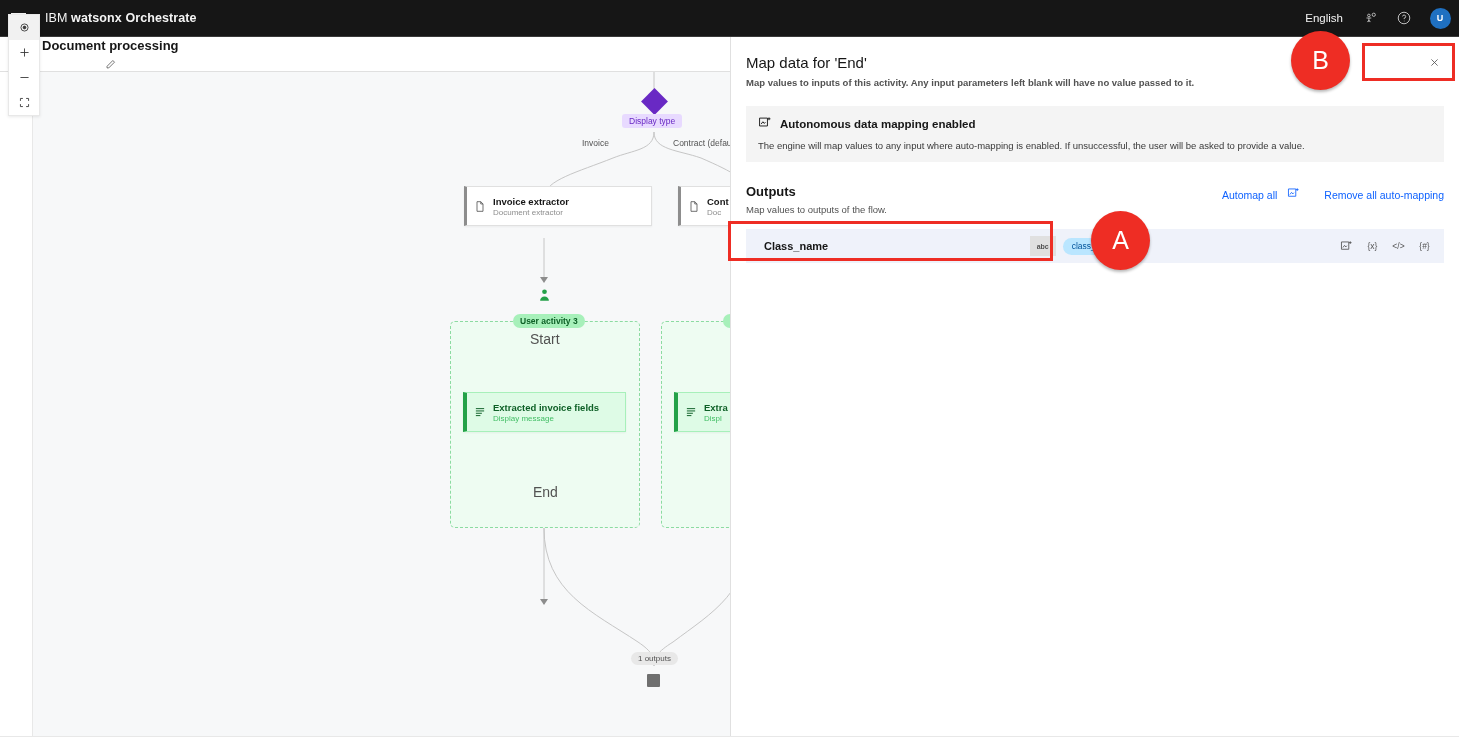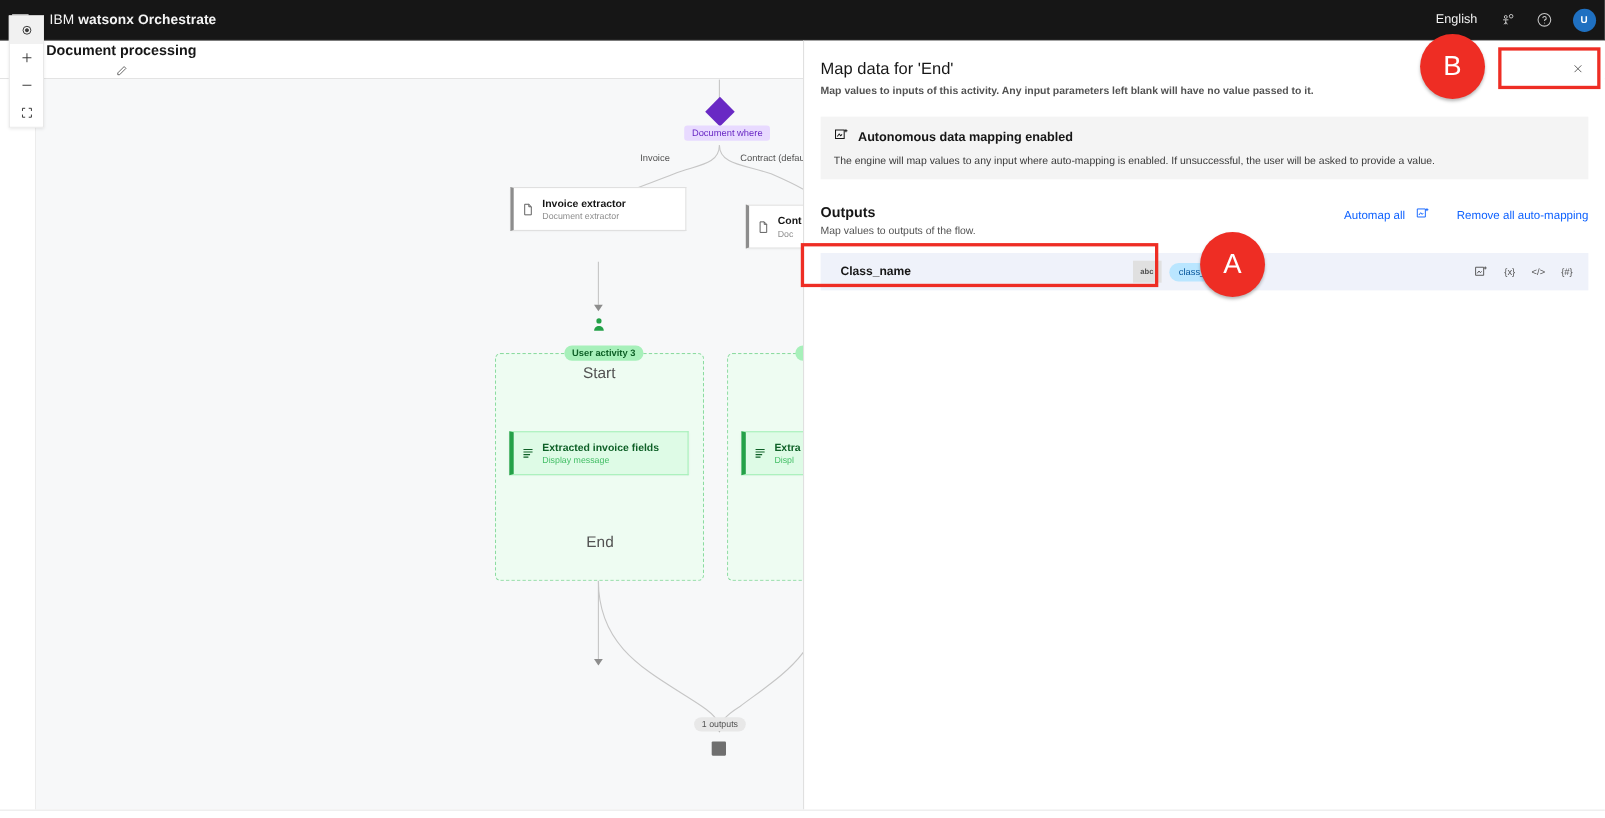--- a/index.html
+++ b/index.html
@@ -299,26 +299,26 @@
           <path d="M507 122 l4 6 l4 -6 z"></path>
           <path d="M507 205 l4 6 l4 -6 z"></path>
           <path d="M507 316 l4 6 l4 -6 z"></path>
           <path d="M507 408 l4 6 l4 -6 z"></path>
           <path d="M507 527 l4 6 l4 -6 z"></path>
           <path d="M617 588 l4 6 l4 -6 z"></path>
         </g>
       </svg>
 
       <div class="diamond" style="left:612px;top:20px"></div>
-      <div class="pill purple" style="left:589px;top:42px">Document where</div>
+      <div class="pill purple" style="left:589px;top:42px">Display type</div>
 
       <div class="edgelabel" style="left:549px;top:66px">Invoice</div>
       <div class="edgelabel" style="left:640px;top:66px">Contract (defau</div>
 
-      <div class="node" style="left:431px;top:98px;width:160px">
+      <div class="node" style="left:431px;top:114px;width:188px">
         <div class="nicon">
           <svg width="12" height="13" viewBox="0 0 16 16" fill="none" stroke="currentColor" stroke-width="1.1">
             <path d="M4 1.6h5l3 3v9.8H4z"></path>
               <path d="M9 1.6v3h3"></path>
           </svg>
         </div>
         <div class="ntext">
           <div class="ntitle">Invoice extractor</div>
           <div class="nsub">Document extractor</div>
         </div>

